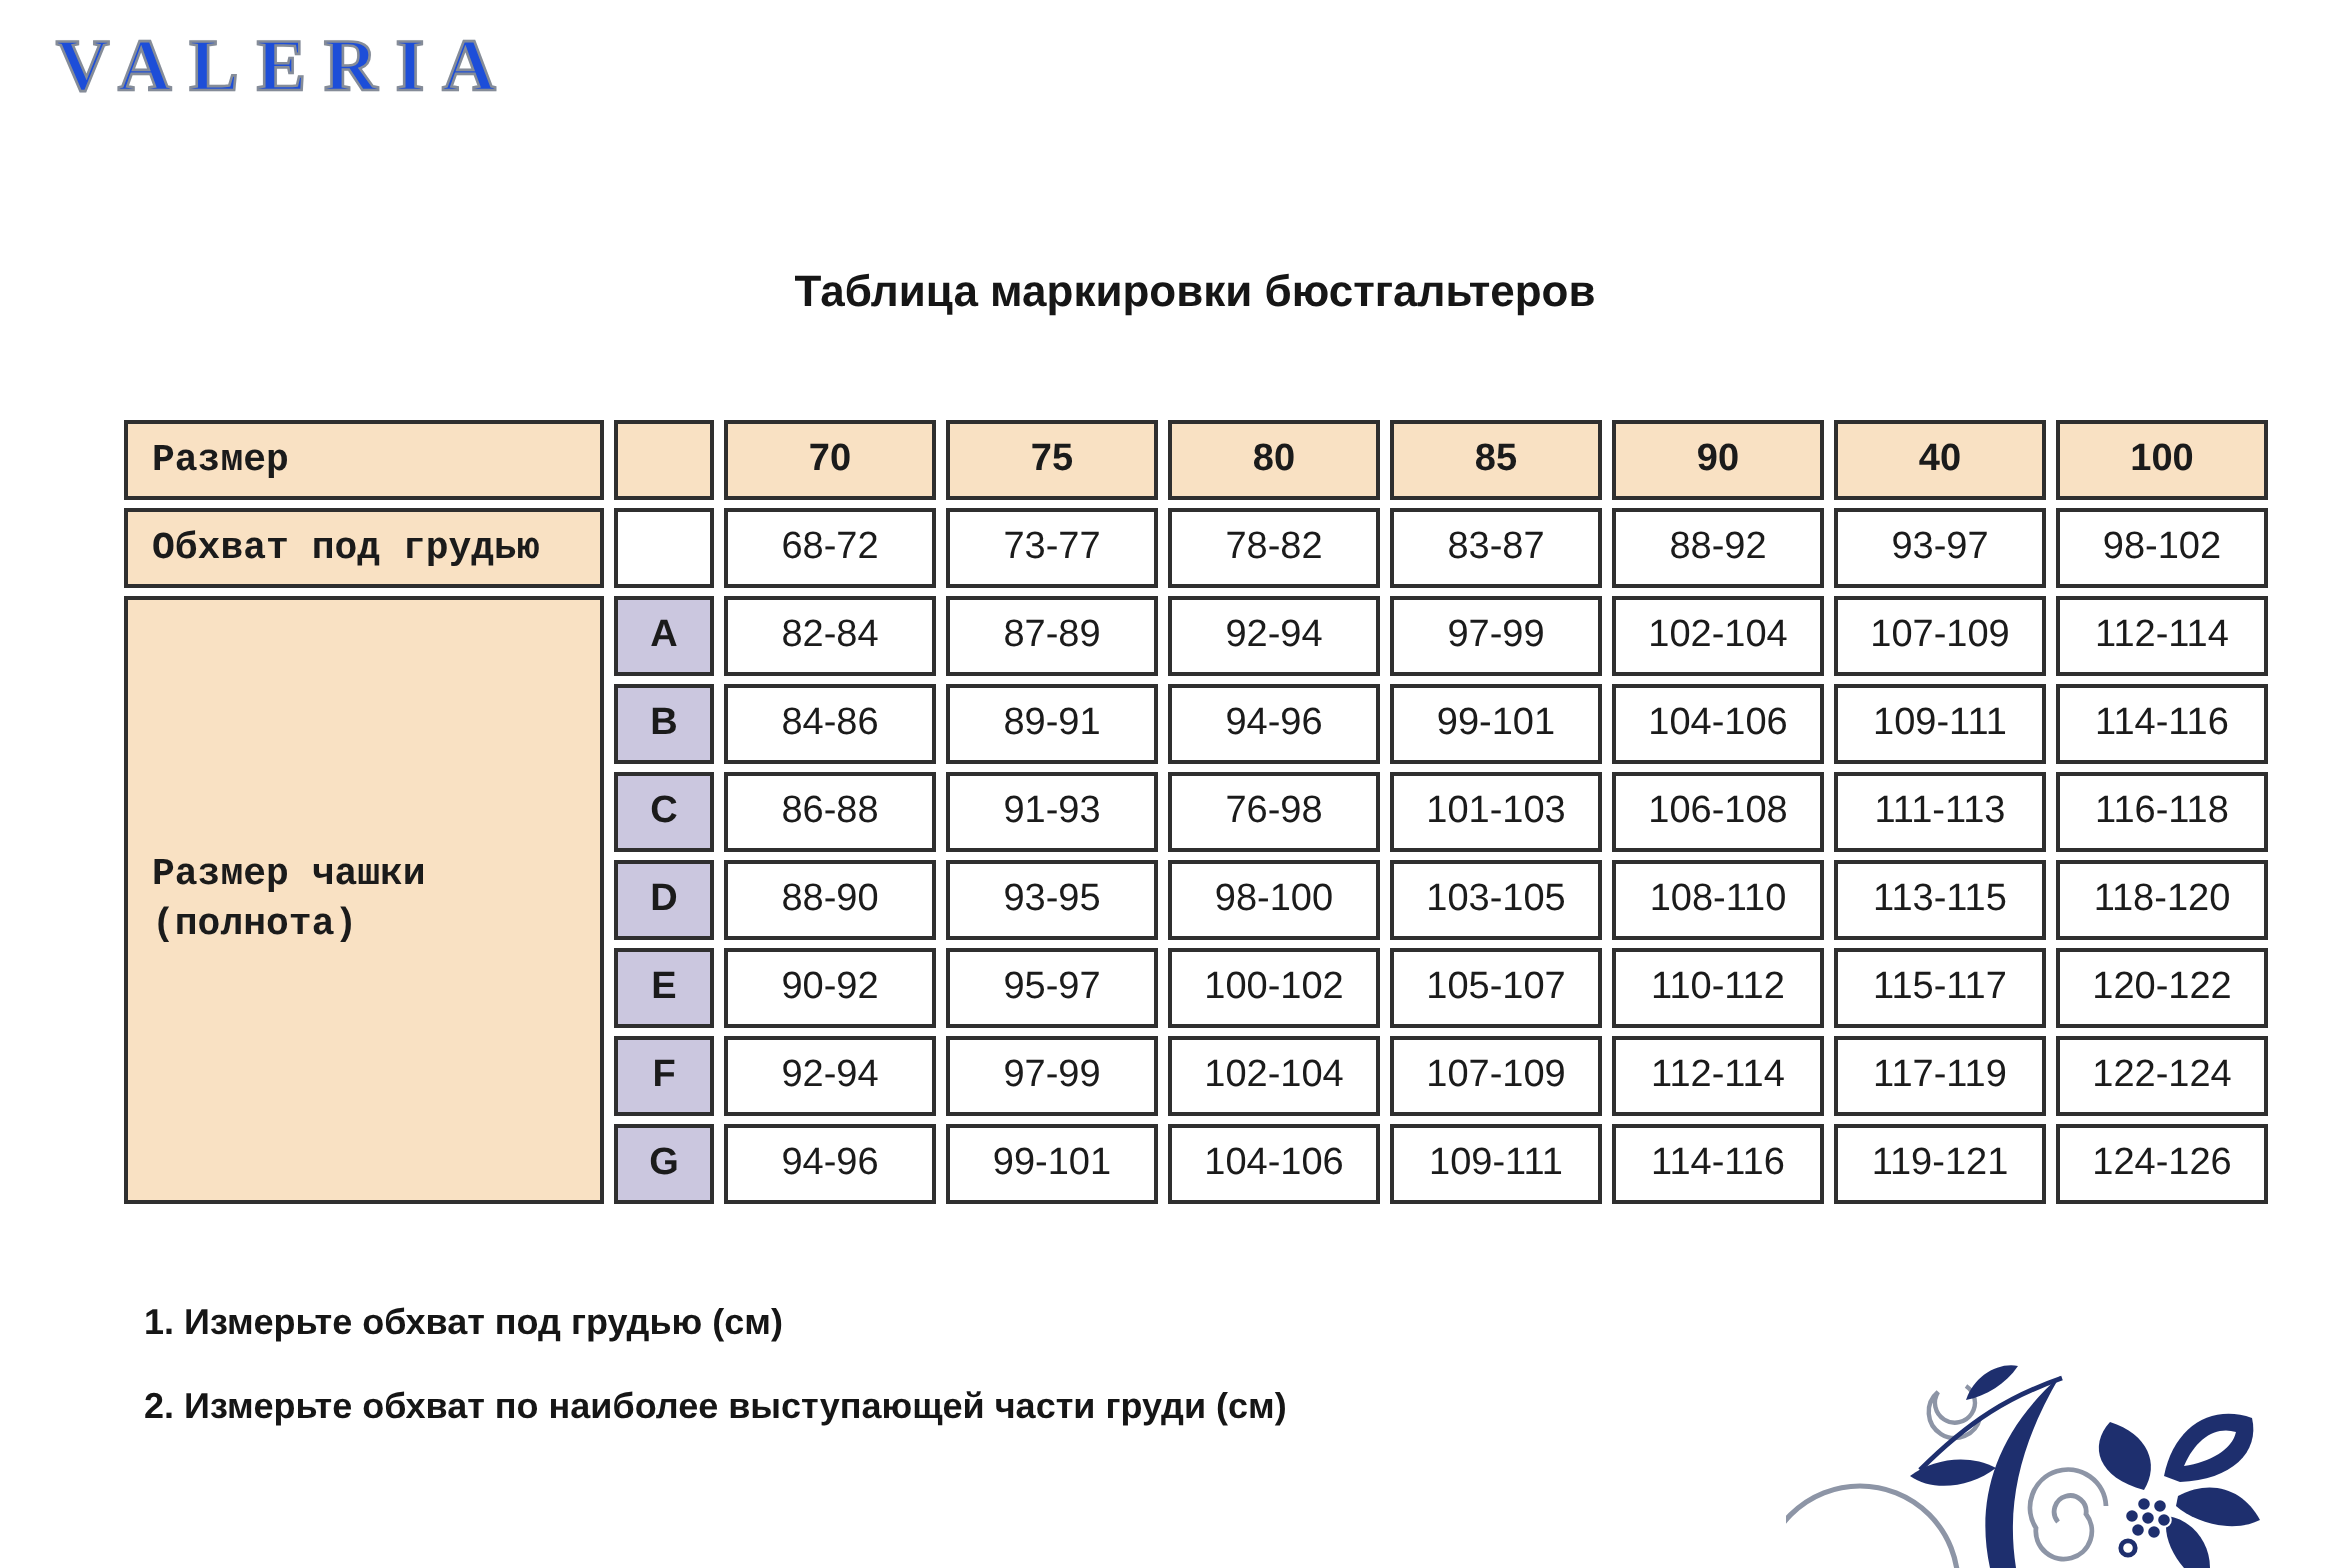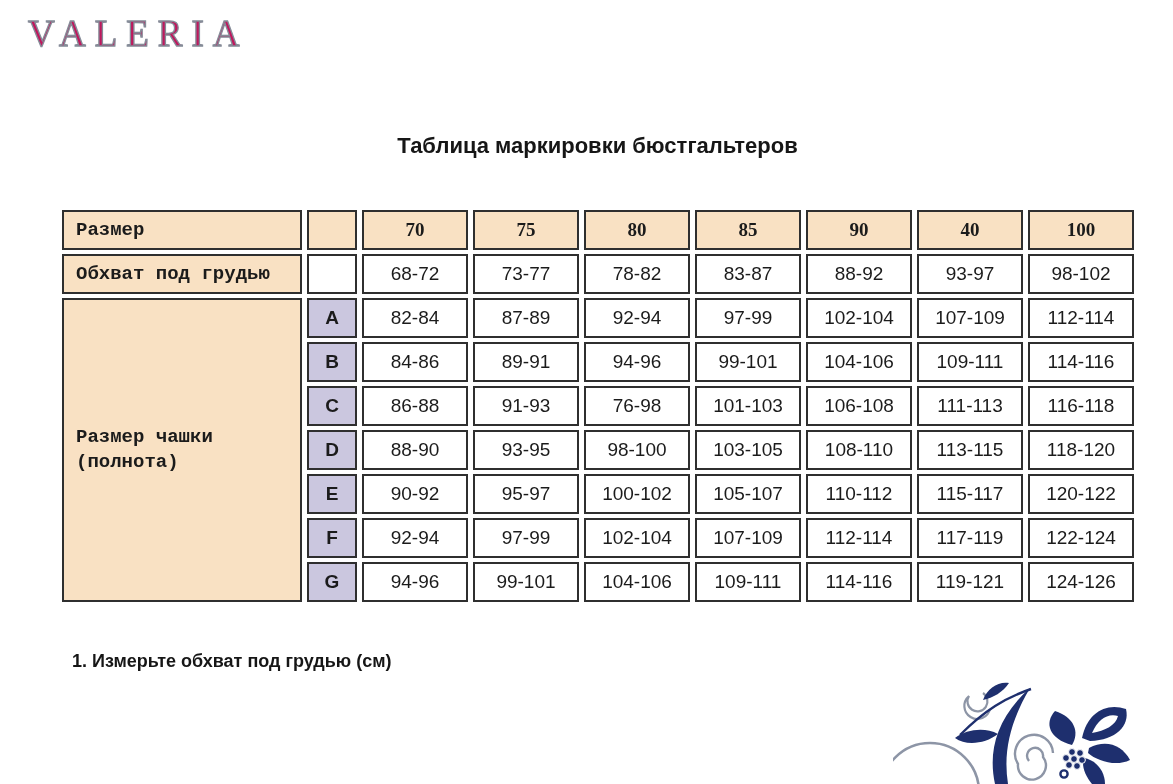--- a/index.html
+++ b/index.html
@@ -11,23 +11,23 @@
     --orn-gray:#8d95a6;
     --logo-gray:#858c98;
   }
   *{margin:0;padding:0;box-sizing:border-box;}
   html,body{width:1173px;height:784px;background:#ffffff;overflow:hidden;}
   body{position:relative;font-family:"Liberation Sans", sans-serif;color:var(--ink);}
 
   .logo{
     position:absolute;left:28px;top:12px;
     font-family:"Liberation Serif", serif;
-    font-size:37px;font-weight:400;
+    font-size:37px;font-weight:700;
     letter-spacing:9px;
-    color:#be185d;
+    color:#1d4ed8;
     -webkit-text-stroke:1.3px var(--logo-gray);
     text-shadow:0 0 1px #b7bcc5;
   }
 
   .page-title{
     position:absolute;left:57px;top:133px;width:1081px;
     text-align:center;font-size:22px;font-weight:700;color:#161616;
   }
 
   .size-table{
@@ -39,21 +39,21 @@
     border:2px solid var(--border);
     height:40px;background:#ffffff;
     font-size:19px;font-weight:400;color:var(--ink);
     text-align:center;vertical-align:middle;padding:0;
   }
   .c-label{width:240px;text-align:left !important;padding-left:12px !important;font-weight:700 !important;font-family:Liberation Mono, monospace;}
   .c-cup{width:50px;font-weight:700 !important;}
   .c-val{width:106px;}
   .peach{background:var(--peach) !important;}
   .lav{background:var(--lav) !important;}
-  .bold{font-weight:700 !important;font-family:Liberation Serif, serif;}
+  .bold{font-weight:700 !important;}
   .cup-span{line-height:1.3;padding-right:46px !important;}
 
   .instructions{
     position:absolute;left:72px;top:651px;
   }
   .instruction-item{
     font-size:18px;font-weight:700;color:#161616;margin-bottom:21px;white-space:nowrap;
   }
 
   .ornament{position:absolute;left:893px;top:652px;width:280px;height:132px;}
@@ -158,20 +158,21 @@
         <td class="c-val">109-111</td>
         <td class="c-val">114-116</td>
         <td class="c-val">119-121</td>
         <td class="c-val">124-126</td>
       </tr>
     </tbody>
 </table>
 
 <div class="instructions">
   <div class="instruction-item">1. Измерьте обхват под грудью (см)</div>
+  <div class="instruction-item">2. Измерьте обхват по наиболее выступающей части груди (см)</div>
 </div>
 
 <svg class="ornament" viewBox="0 0 280 132" aria-hidden="true">
 
   <circle cx="37" cy="140" r="49" fill="none" stroke="var(--orn-gray)" stroke-width="2.6"></circle>
 
   <path d="M160,101 a19,19 0 1 0 -35,11 a14,14 0 1 0 25,-7 a8,8 0 1 0 -14,4" fill="none" stroke="var(--orn-gray)" stroke-width="2.4"></path>
 
   <path d="M97,57 a13,13 0 1 1 -21,-13 a10,10 0 1 0 14,-3" fill="none" stroke="var(--orn-gray)" stroke-width="2.2"></path>
 

